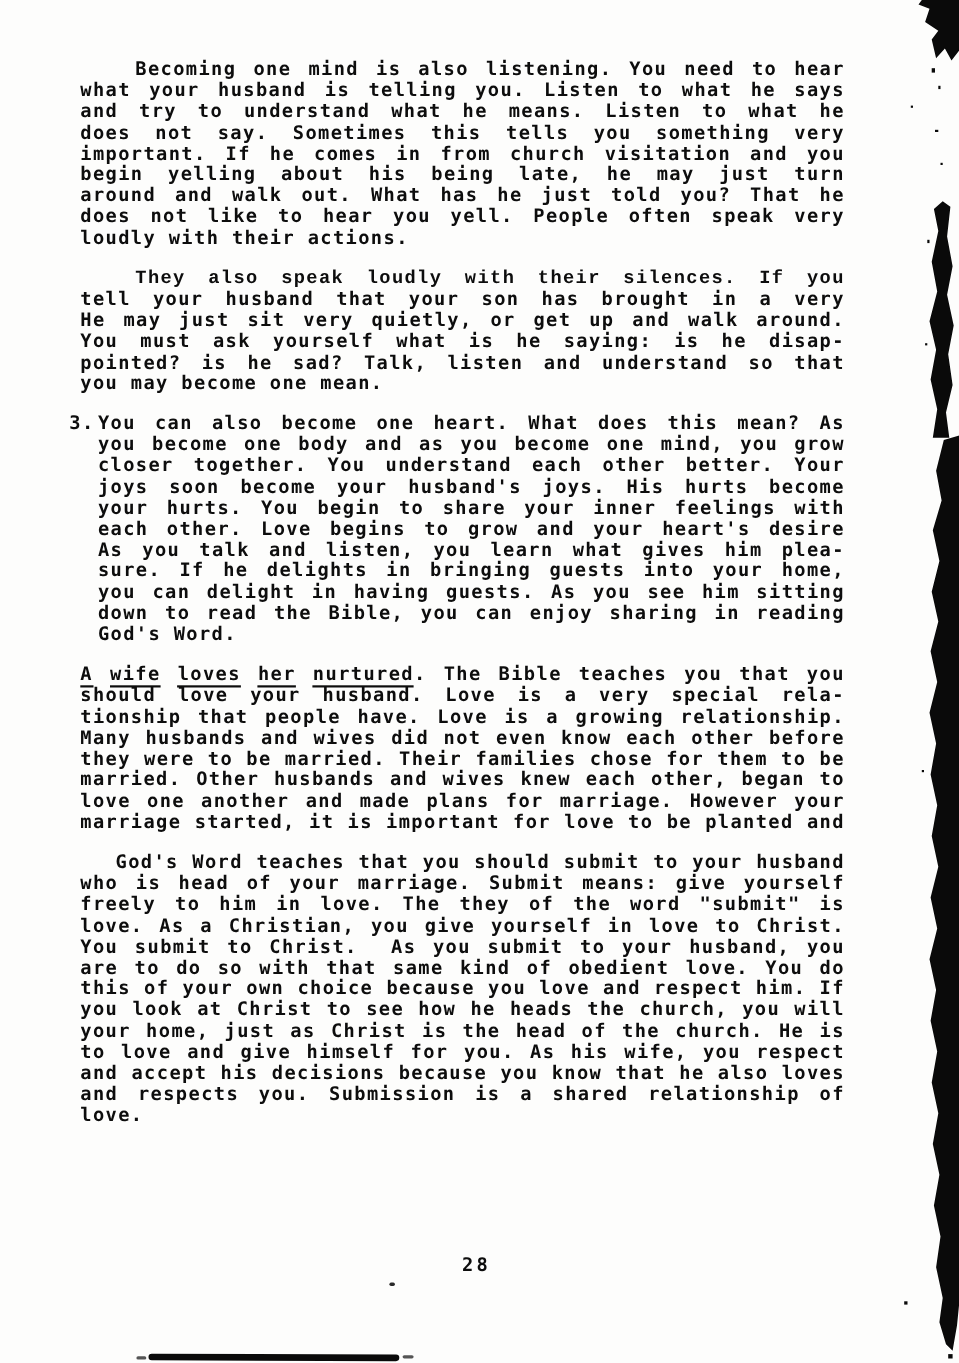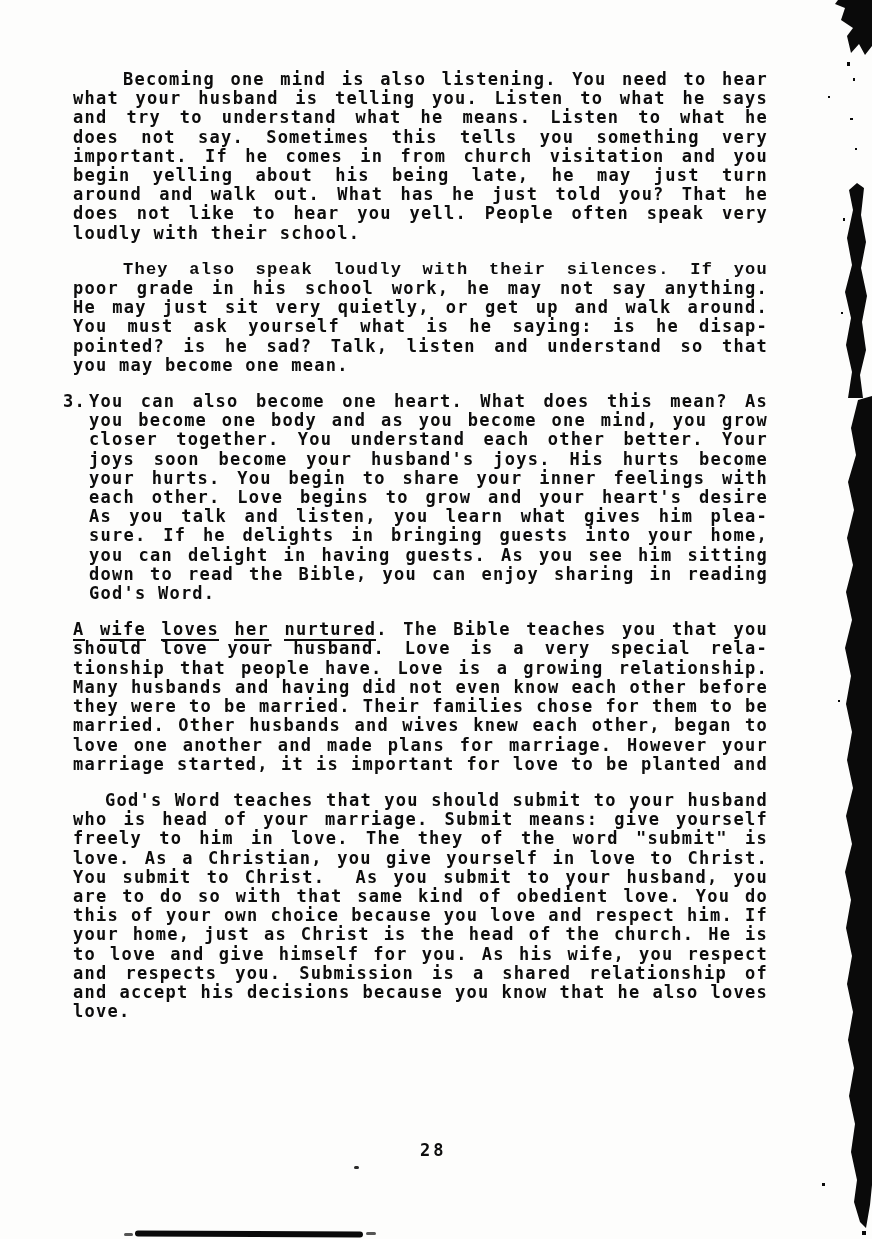--- a/index.html
+++ b/index.html
@@ -2,21 +2,21 @@
 <html><head>
 <meta charset="utf-8">
 <style>
   html,body{margin:0;padding:0;}
   body{
     width:872px;height:1239px;position:relative;overflow:hidden;
     background:#fdfdfc;
     font-family:"DejaVu Sans Mono", monospace;
   }
   .text-block{
-    position:absolute;left:73px;top:70px;width:695px;
+    position:absolute;left:73px;top:54px;width:695px;
     color:#0d0d0d;font-weight:bold;font-size:17px;
     line-height:19.2px;letter-spacing:1.25px;
     -webkit-font-smoothing:none;
   }
   .para{margin:0 0 17px 0;}
   .para.numbered{position:relative;padding-left:16px;}
   .marker{position:absolute;left:-10px;top:0;}
   .tline{white-space:normal;}
   .tline.just{text-align:justify;text-align-last:justify;}
   .uw{border-bottom:2px solid #0d0d0d;}
@@ -41,25 +41,25 @@
 <div class="text-block">
     <div class="para plain">
       <div class="tline just" style="padding-left: 50px;">Becoming one mind is also listening. You need to hear</div>
       <div class="tline just">what your husband is telling you. Listen to what he says</div>
       <div class="tline just">and try to understand what he means. Listen to what he</div>
       <div class="tline just">does not say. Sometimes this tells you something very</div>
       <div class="tline just">important. If he comes in from church visitation and you</div>
       <div class="tline just">begin yelling about his being late, he may just turn</div>
       <div class="tline just">around and walk out. What has he just told you? That he</div>
       <div class="tline just">does not like to hear you yell. People often speak very</div>
-      <div class="tline">loudly with their school.</div>
+      <div class="tline">loudly with their actions.</div>
     </div>
     <div class="para plain">
       <div class="tline just" style="padding-left: 50px; font-family: Liberation Mono, monospace;">They also speak loudly with their silences. If you</div>
-      <div class="tline just">poor grade in his school work, he may not say anything.</div>
+      <div class="tline just">tell your husband that your son has brought in a very</div>
       <div class="tline just">He may just sit very quietly, or get up and walk around.</div>
       <div class="tline just">You must ask yourself what is he saying: is he disap-</div>
       <div class="tline just">pointed? is he sad? Talk, listen and understand so that</div>
       <div class="tline">you may become one mean.</div>
     </div>
     <div class="para numbered">
       <span class="marker">3.</span>
       <div class="tline just">You can also become one heart. What does this mean? As</div>
       <div class="tline just">you become one body and as you become one mind, you grow</div>
       <div class="tline just">closer together. You understand each other better. Your</div>
@@ -69,38 +69,39 @@
       <div class="tline just">As you talk and listen, you learn what gives him plea-</div>
       <div class="tline just">sure. If he delights in bringing guests into your home,</div>
       <div class="tline just">you can delight in having guests. As you see him sitting</div>
       <div class="tline just">down to read the Bible, you can enjoy sharing in reading</div>
       <div class="tline">God's Word.</div>
     </div>
     <div class="para lead-underline">
       <div class="tline just"><span class="uw">A</span> <span class="uw">wife</span> <span class="uw">loves</span> <span class="uw">her</span> <span class="uw">nurtured</span>. The Bible teaches you that you</div>
       <div class="tline just">should love your husband. Love is a very special rela-</div>
       <div class="tline just">tionship that people have. Love is a growing relationship.</div>
-      <div class="tline just">Many husbands and having did not even know each other before</div>
+      <div class="tline just">Many husbands and wives did not even know each other before</div>
       <div class="tline just">they were to be married. Their families chose for them to be</div>
       <div class="tline just">married. Other husbands and wives knew each other, began to</div>
       <div class="tline just">love one another and made plans for marriage. However your</div>
       <div class="tline just">marriage started, it is important for love to be planted and</div>
     </div>
     <div class="para plain">
       <div class="tline just" style="padding-left: 32px;">God's Word teaches that you should submit to your husband</div>
       <div class="tline just">who is head of your marriage. Submit means: give yourself</div>
       <div class="tline just">freely to him in love. The they of the word "submit" is</div>
       <div class="tline just">love. As a Christian, you give yourself in love to Christ.</div>
       <div class="tline just">You submit to Christ.&nbsp; As you submit to your husband, you</div>
       <div class="tline just">are to do so with that same kind of obedient love. You do</div>
       <div class="tline just">this of your own choice because you love and respect him. If</div>
+      <div class="tline just">you look at Christ to see how he heads the church, you will</div>
       <div class="tline just">your home, just as Christ is the head of the church. He is</div>
       <div class="tline just">to love and give himself for you. As his wife, you respect</div>
+      <div class="tline just">and accept his decisions because you know that he also loves</div>
       <div class="tline just">and respects you. Submission is a shared relationship of</div>
-      <div class="tline just">and accept his decisions because you know that he also loves</div>
       <div class="tline">love.</div>
     </div>
   </div>
 
 <div class="page-number">28</div>
 <div class="ink-dot" id="dot1"></div>
 
 <div class="bottom-bar"></div>
 <div class="bar-fuzz" id="fuzzL"></div>
 <div class="bar-fuzz" id="fuzzR"></div>

